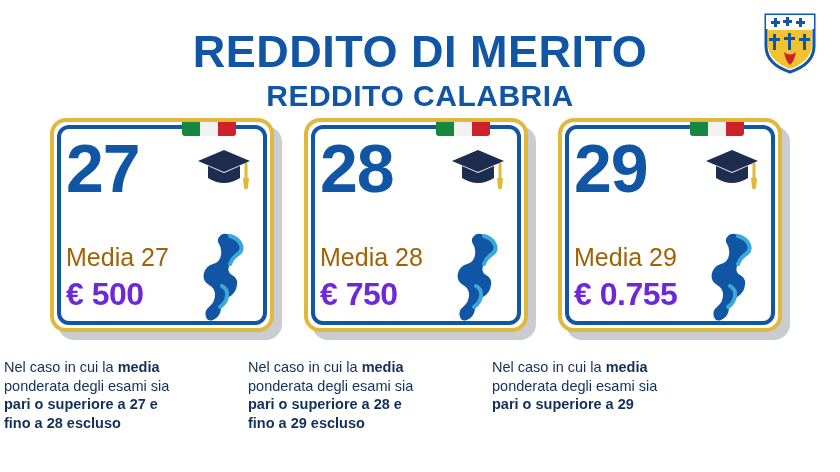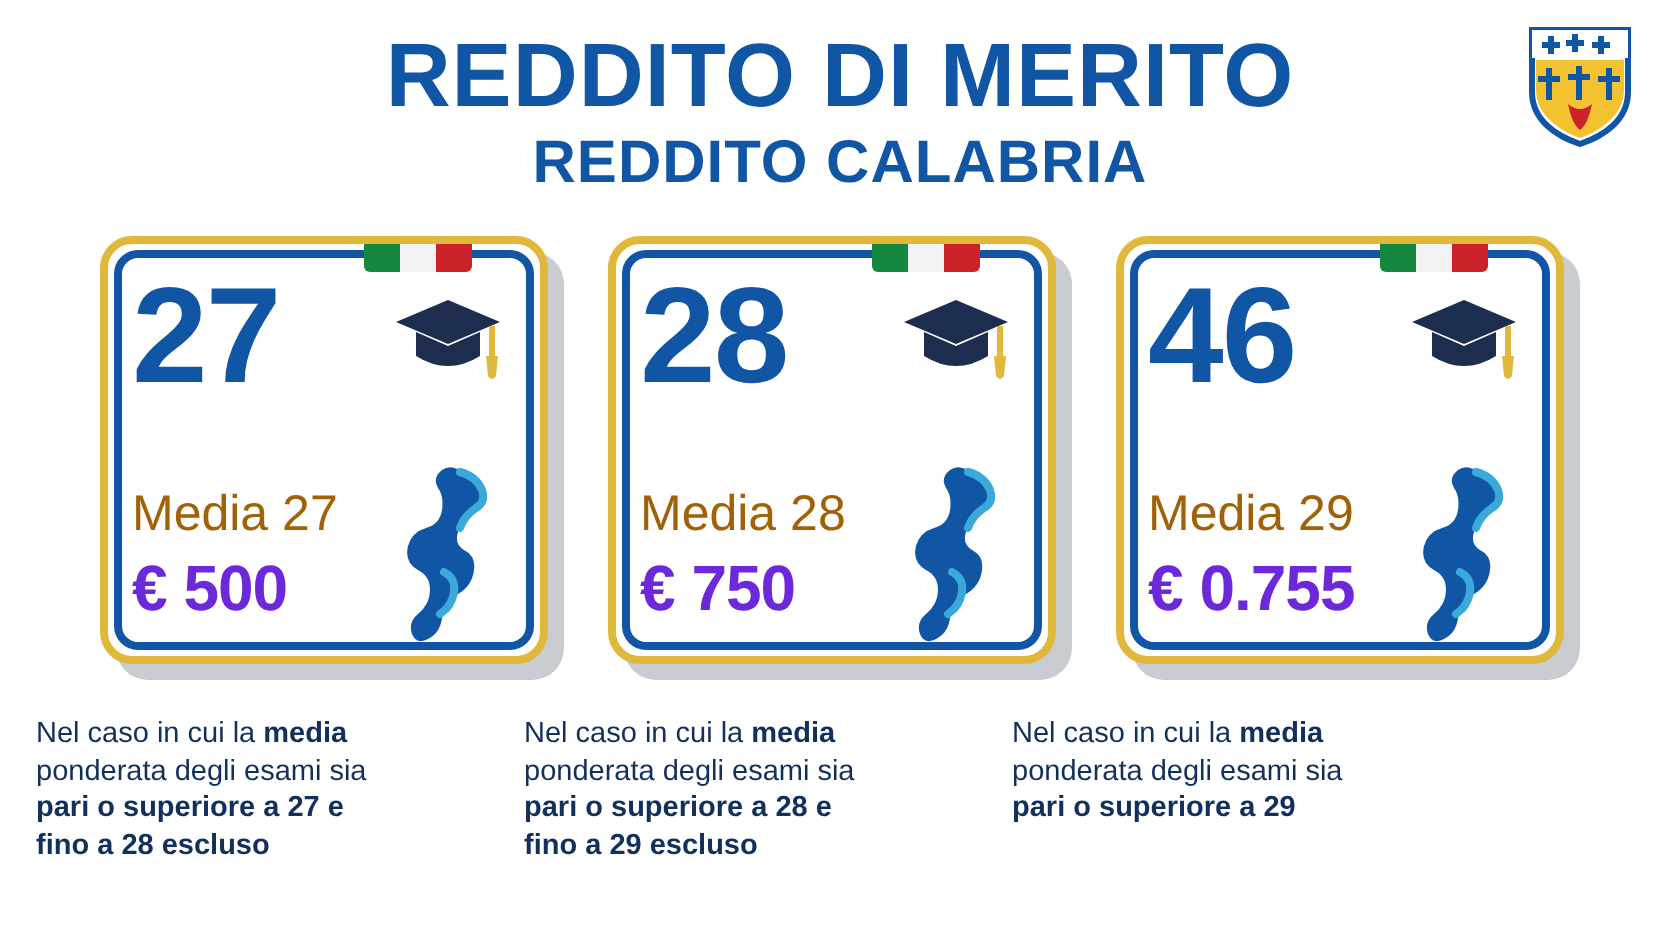--- a/index.html
+++ b/index.html
@@ -5,21 +5,21 @@
   * { box-sizing: border-box; margin: 0; padding: 0; }
   body {
     width: 840px; height: 472px;
     background: #ffffff;
     font-family: "Liberation Sans", sans-serif;
     overflow: hidden;
     position: relative;
   }
   
   .header {
-    padding-top: 14px;
+    padding-top: 28px;
     text-align: center;
     position: relative;
   }
   .title {
     font-size: 45px;
     font-weight: bold;
     color: #1156a5;
     letter-spacing: 0.5px;
     line-height: 1.05;
     font-stretch: condensed;
@@ -122,21 +122,21 @@
   
   .map {
     position: absolute;
     right: 14px; bottom: 4px;
     width: 62px; height: 94px;
     z-index: 2;
   }
   
   .notes {
     position: absolute;
-    top: 358px; left: 16px;
+    top: 358px; left: 2px;
     width: 710px;
     display: flex;
     justify-content: center;
     gap: 22px;
   }
   .note {
     width: 232px;
     padding-left: 2px;
     font-size: 14.5px;
     line-height: 1.28;
@@ -255,21 +255,21 @@
       </div>
       <div class="cap">
         <svg viewBox="0 0 62 50" width="62" height="50">
           <path d="M4 17 L30 6 L56 17 L30 28 Z" fill="#1d2d4f"></path>
           <path d="M14 22 L14 34 Q30 44 46 34 L46 22 L30 29 Z" fill="#1d2d4f"></path>
           <path d="M52 19 L52 34" stroke="#e0b93c" stroke-width="3"></path>
           <path d="M49 34 h6 l-1 10 q-2 3 -4 0 z" fill="#e0b93c"></path>
         </svg>
       </div>
       <div class="card-content">
-        <div class="big-num">46</div>
+        <div class="big-num">29</div>
         <div class="media">Media 29</div>
         <div class="amount">€ 0.755</div>
       </div>
     </div>
   </div>
 
 </div>
 
 <div class="notes">
   <div class="note">

